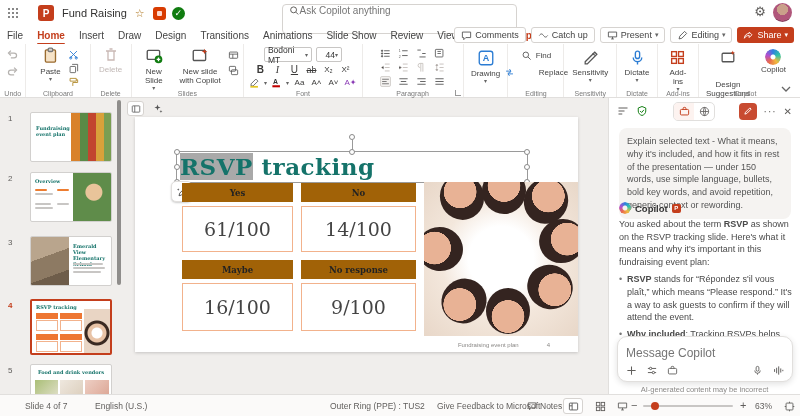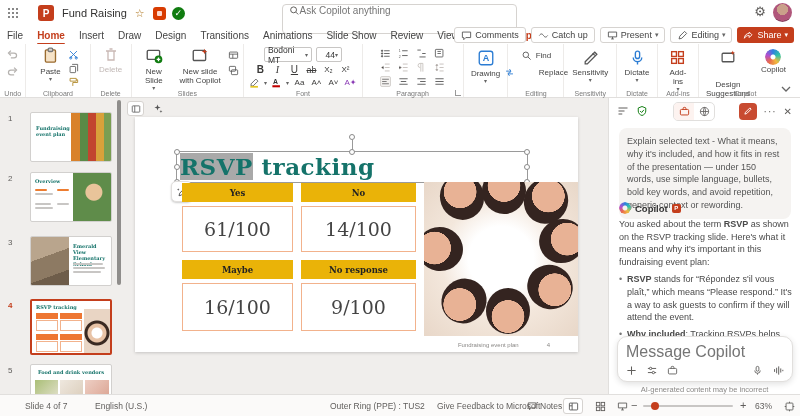--- a/index.html
+++ b/index.html
@@ -72,21 +72,21 @@
   .canvas-btns { position:absolute; left:127px; top:3px; display:flex; gap:5px; }
   .canvas-btn { width:17px; height:15px; background:#fff; border:1px solid #d6d3d0; border-radius:3px; display:flex; align-items:center; justify-content:center; }
   .slide { position:absolute; left:135px; top:19px; width:443px; height:235px; background:#fff; box-shadow:0 1px 3px rgba(0,0,0,.18); }
   .slide-title { position:absolute; left:45px; top:36px; font-family:"DejaVu Serif",serif; font-size:23px; font-weight:bold; color:#15736a; letter-spacing:.5px; }
   .slide-title .hl { background:#a9a9a9; }
   .sel-box { position:absolute; left:41px; top:34px; width:352px; height:32px; border:1px solid #9a9a9a; }
   .handle { position:absolute; width:6px; height:6px; background:#fff; border:1px solid #8a8a8a; border-radius:50%; }
   .rotate-stem { position:absolute; left:50%; top:-12px; width:1px; height:12px; background:#9a9a9a; }
   .pen-btn { position:absolute; left:36px; top:64px; width:21px; height:21px; background:#fff; border:1px solid #e1dfdd; border-radius:5px; box-shadow:0 1px 2px rgba(0,0,0,.2); display:flex; align-items:center; justify-content:center; }
   .card { position:absolute; }
-  .card .hdr { height:19px; background:#eab308; color:#222; font-family:"DejaVu Serif",serif; font-weight:bold; font-size:8.5px; display:flex; align-items:center; justify-content:center; }
+  .card .hdr { height:19px; background:#a16207; color:#222; font-family:"DejaVu Serif",serif; font-weight:bold; font-size:8.5px; display:flex; align-items:center; justify-content:center; }
   .card .val { margin-top:4px; background:#fff; border:1px solid #f2b28c; color:#444; font-family:"DejaVu Serif",serif; font-size:19px; display:flex; align-items:center; justify-content:center; }
   .slide-footer { position:absolute; right:28px; bottom:4px; font-size:6px; color:#8a8886; display:flex; gap:28px; }
 
   
   .photo { position:absolute; left:289px; top:65px; width:154px; height:154px; overflow:hidden; background:radial-gradient(circle at 50% 50%, #ffffff 0 30%, #f3e7dc 55%, #e8d7c8 100%); }
   .head { position:absolute; width:44px; height:46px; border-radius:50%; background:radial-gradient(circle at 50% 62%, #e8b295 0 45%, #342420 46%); }
   .head:nth-child(1){ left:16px; top:-8px; transform:rotate(160deg);}
   .head:nth-child(2){ left:58px; top:-14px; transform:rotate(180deg);}
   .head:nth-child(3){ left:100px; top:-4px; transform:rotate(205deg);}
   .head:nth-child(4){ left:116px; top:36px; transform:rotate(250deg);}
@@ -108,21 +108,21 @@
   .cp-answer { position:absolute; left:10px; top:104px; width:174px; height:150px; overflow:hidden; }
   .cp-name-row { display:flex; align-items:center; gap:4px; margin-bottom:4px; }
   .copilot-logo { width:12px; height:12px; border-radius:50%; background:conic-gradient(#2f7fe0, #30c4a8, #f2b93d, #e96b4c, #b14fd0, #2f7fe0); -webkit-mask:radial-gradient(circle, transparent 0 2px, #000 3px); mask:radial-gradient(circle, transparent 0 2px, #000 3px); }
   .cp-name { font-size:9.5px; font-weight:bold; color:#333; }
   .cp-ppt-mini { width:9px; height:9px; background:#c43e1c; border-radius:2px; color:#fff; font-size:6px; line-height:9px; text-align:center; font-weight:bold; }
   .cp-text { font-size:9px; line-height:1.4; color:#4a4a4a; }
   .cp-bullets { margin-top:5px; }
   .cp-bullets li { list-style:none; position:relative; padding-left:8px; margin-bottom:4px; font-size:9px; line-height:1.4; color:#4a4a4a; }
   .cp-bullets li::before { content:"•"; position:absolute; left:0; top:0; color:#777; }
   .cp-input { position:absolute; left:8px; top:238px; width:176px; height:46px; background:#fff; border:1px solid #e1dfdd; border-radius:10px; box-shadow:0 2px 6px rgba(0,0,0,.12); padding:6px 8px 4px 8px; }
-  .cp-input input { border:none; outline:none; width:100%; font-size:16px; color:#888; background:transparent; font-family:"Liberation Sans",sans-serif; }
+  .cp-input input { border:none; outline:none; width:100%; font-size:12px; color:#888; background:transparent; font-family:"Liberation Sans",sans-serif; }
   .cp-input-row { position:absolute; left:8px; right:8px; bottom:5px; display:flex; align-items:center; gap:9px; }
   .cp-input-row .spacer { flex:1; }
   .cp-disclaimer { position:absolute; left:0; top:287px; width:100%; text-align:center; font-size:7.5px; color:#8a8886; }
 
   
   .statusbar { position:absolute; left:0; top:394px; width:800px; height:22px; background:#fbfaf9; border-top:1px solid #e1dfdd; font-size:8.5px; color:#605e5c; }
   .sb-item { position:absolute; top:6px; }
   .sb-viewbtn { position:absolute; top:3px; width:20px; height:16px; display:flex; align-items:center; justify-content:center; border-radius:3px; }
   .sb-viewbtn.sel { background:#fff; border:1px solid #d6d3d0; }
   .zoom-track { position:absolute; top:10px; left:643px; width:90px; height:2px; background:#c8c6c4; border-radius:1px; }

